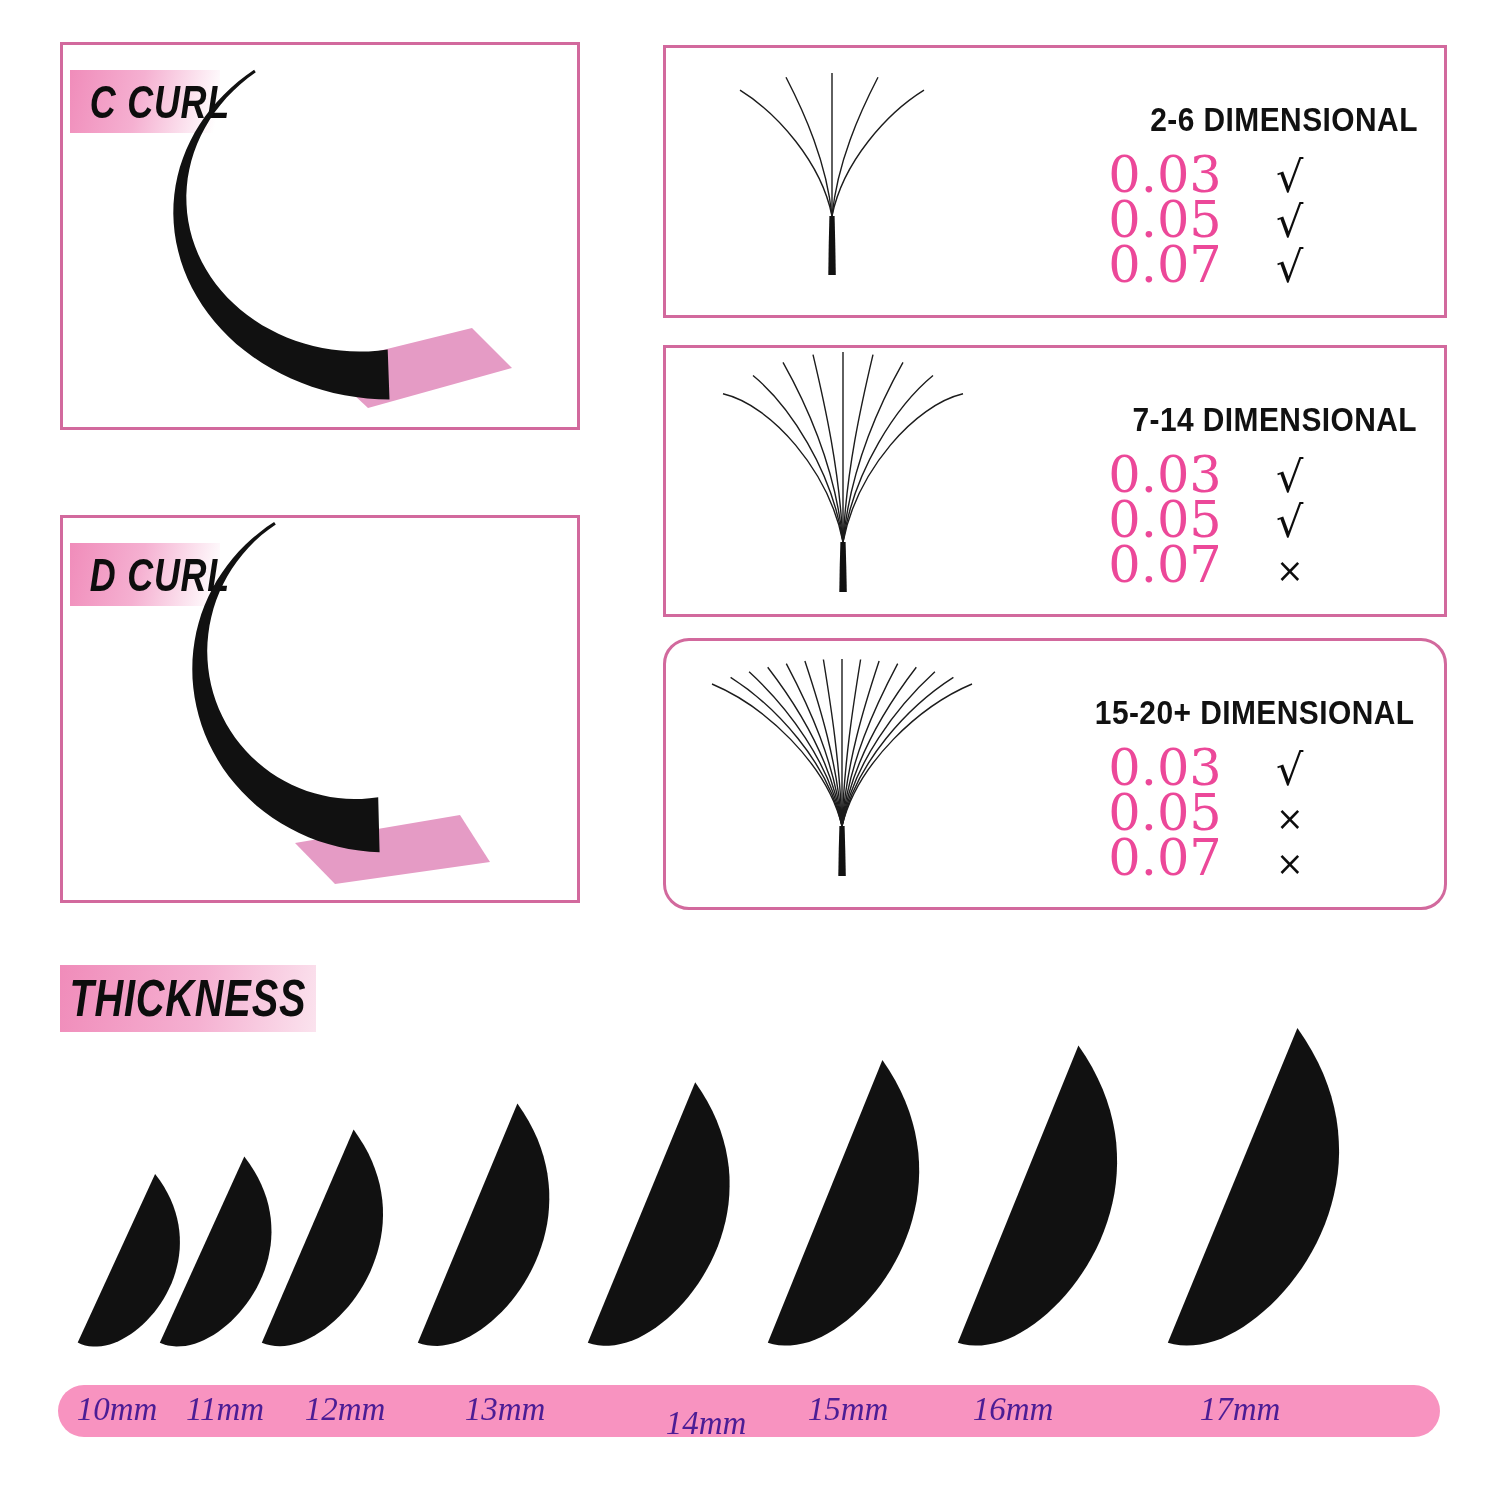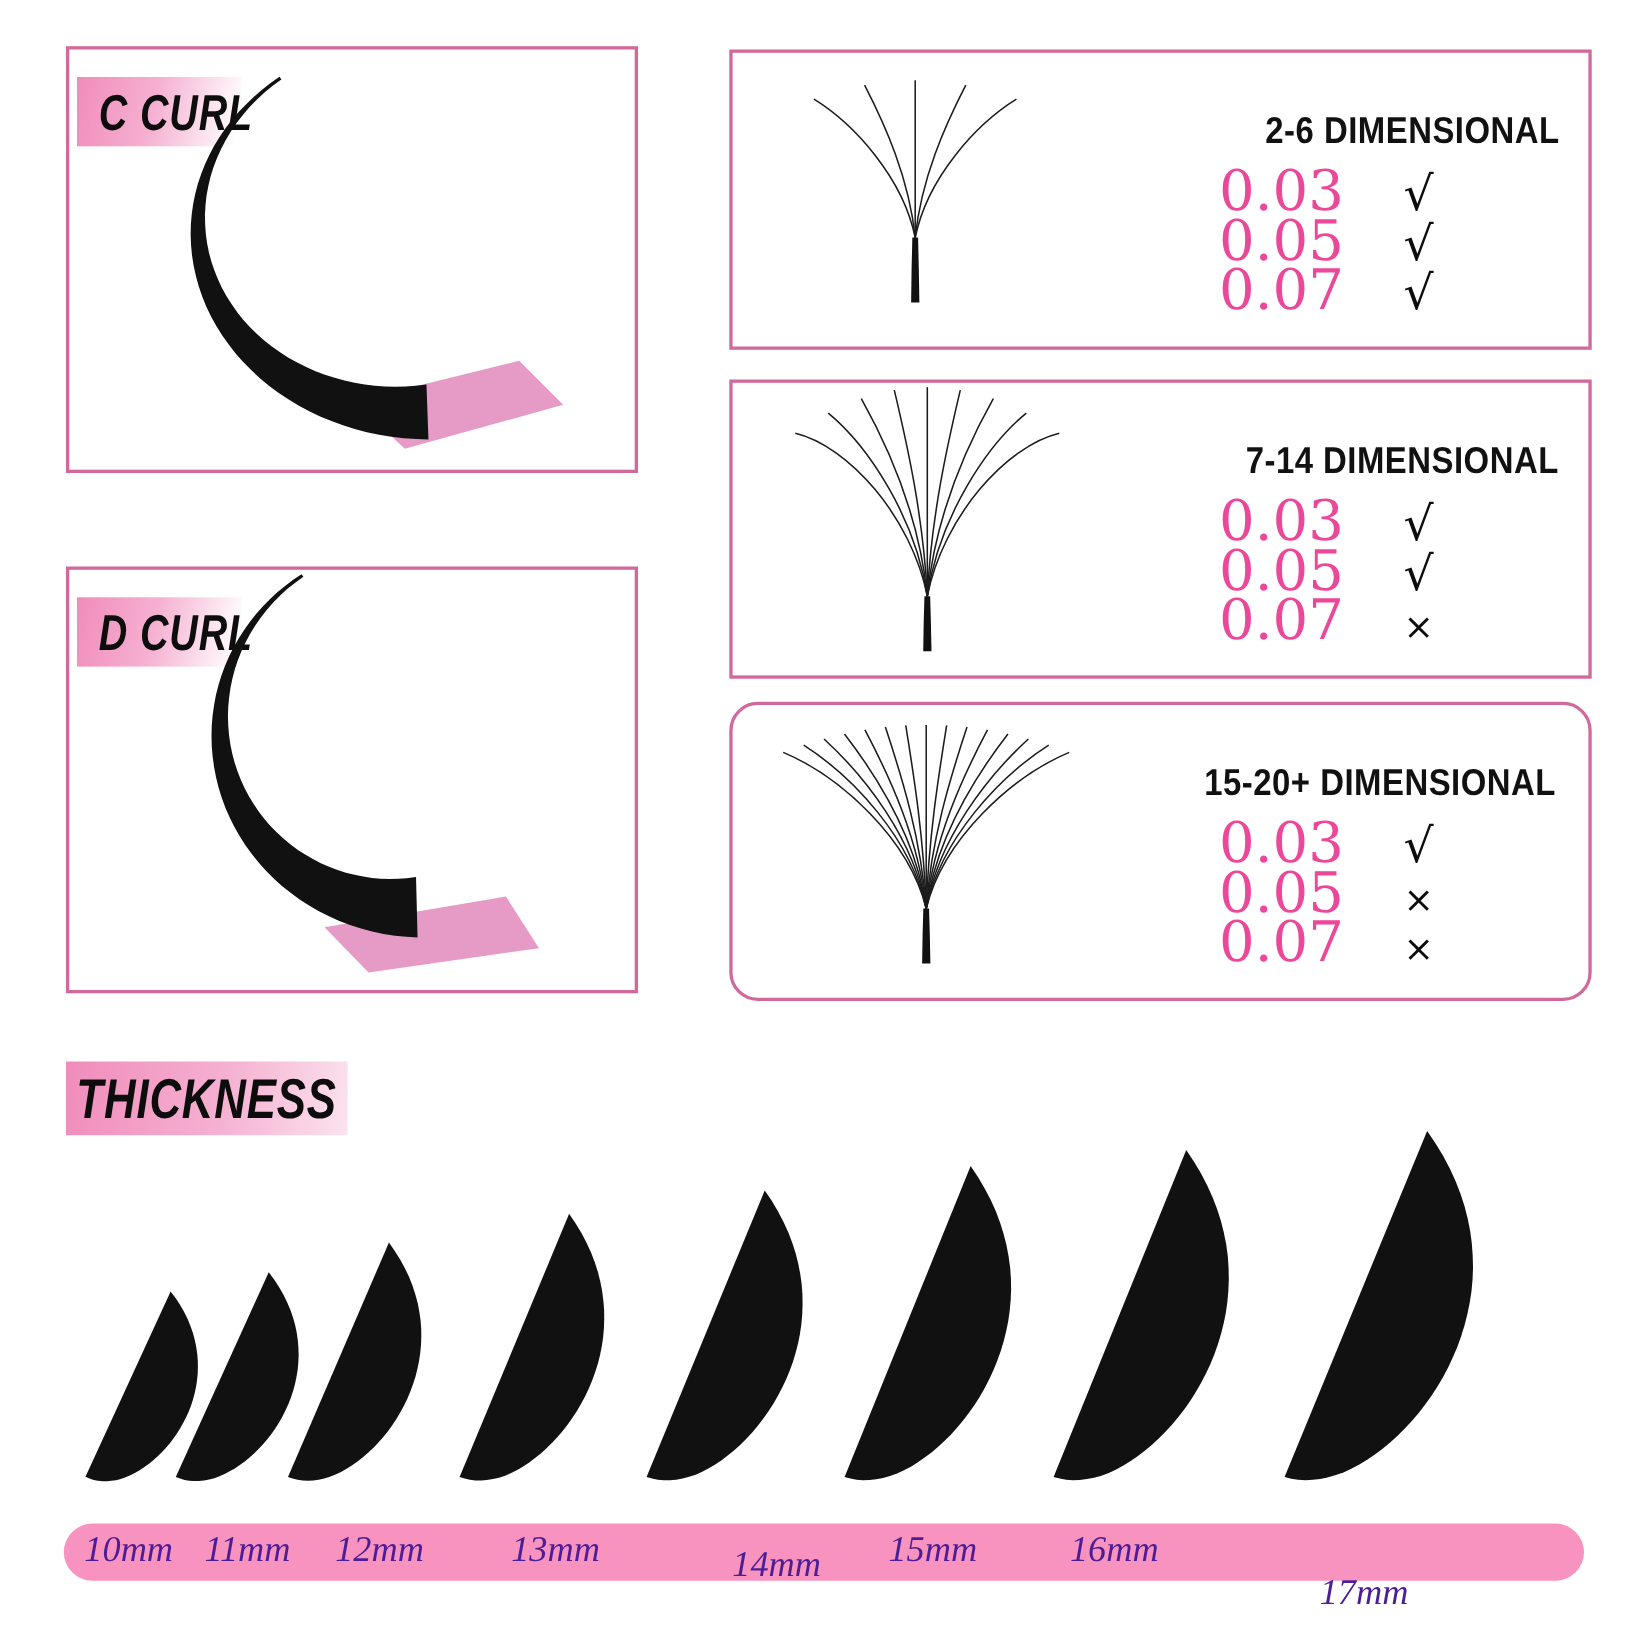--- a/index.html
+++ b/index.html
@@ -129,21 +129,21 @@
   </div>
 
   <div id="size-bar">
       <span class="size-label" style="left: 59px;">10mm</span>
       <span class="size-label" style="left: 167px;">11mm</span>
       <span class="size-label" style="left: 287px;">12mm</span>
       <span class="size-label" style="left: 447px;">13mm</span>
       <span class="size-label" style="left: 648px; margin-top: 14px;">14mm</span>
       <span class="size-label" style="left: 790px;">15mm</span>
       <span class="size-label" style="left: 955px;">16mm</span>
-      <span class="size-label" style="left: 1182px; margin-top: 39px;">17mm</span>
+      <span class="size-label" style="left: 1182px;">17mm</span>
     </div>
 
   <svg id="art" width="1500" height="1500" viewBox="0 0 1500 1500">
       <polygon points="322,365 472,328 512,368 368,408" fill="#e59bc5"></polygon>
       <polygon points="295,843 460,815 490,862 335,884" fill="#e59bc5"></polygon>
       <path d="M254.1 69.8L246.0 75.5L238.2 81.6L230.8 88.0L223.8 94.7L217.1 101.7L210.8 109.0L205.0 116.6L199.6 124.5L194.7 132.6L190.3 140.9L186.3 149.5L182.9 158.2L179.9 167.1L177.5 176.2L175.6 185.4L174.3 194.7L173.5 204.1L173.3 213.5L173.7 223.0L174.6 232.5L176.1 241.9L178.2 251.3L180.8 260.7L184.0 269.9L187.7 279.0L192.0 287.9L196.8 296.6L202.2 305.2L208.1 313.5L214.4 321.5L221.3 329.3L228.6 336.7L236.3 343.9L244.5 350.6L253.1 357.0L262.1 363.0L271.4 368.6L281.1 373.8L291.0 378.6L301.3 382.8L311.8 386.7L322.5 390.0L333.4 392.9L344.6 395.2L355.8 397.1L367.2 398.4L378.6 399.2L389.5 399.6L387.7 349.6L377.9 350.7L368.7 351.4L359.4 351.6L350.0 351.3L340.7 350.6L331.5 349.5L322.3 348.0L313.2 346.0L304.2 343.5L295.4 340.7L286.8 337.4L278.4 333.7L270.2 329.6L262.2 325.2L254.6 320.3L247.2 315.1L240.2 309.5L233.6 303.6L227.3 297.4L221.3 290.8L215.8 284.0L210.8 276.9L206.1 269.6L201.9 262.0L198.2 254.2L195.0 246.2L192.2 238.0L190.0 229.7L188.3 221.3L187.1 212.8L186.5 204.2L186.3 195.5L186.8 186.8L187.7 178.2L189.3 169.5L191.3 160.9L193.9 152.4L197.1 144.0L200.8 135.8L205.0 127.7L209.7 119.8L214.9 112.1L220.6 104.7L226.7 97.5L233.4 90.7L240.4 84.2L247.9 78.0L255.8 72.3Z" fill="#111111"></path>
       <path d="M274.1 522.0L266.5 527.1L259.2 532.7L252.1 538.5L245.3 544.8L238.9 551.3L232.8 558.2L227.1 565.4L221.8 572.9L216.8 580.6L212.3 588.7L208.2 596.9L204.5 605.4L201.3 614.1L198.6 622.9L196.3 631.9L194.6 641.1L193.3 650.3L192.5 659.6L192.3 669.0L192.5 678.4L193.3 687.8L194.6 697.2L196.4 706.6L198.7 715.8L201.5 725.0L204.8 734.1L208.7 742.9L213.0 751.6L217.8 760.1L223.1 768.4L228.9 776.4L235.1 784.1L241.8 791.6L248.8 798.6L256.3 805.4L264.2 811.7L272.4 817.7L281.0 823.2L289.9 828.3L299.1 833.0L308.5 837.2L318.2 840.9L328.2 844.1L338.3 846.8L348.6 849.0L359.1 850.6L369.6 851.7L379.6 852.3L378.2 797.3L369.7 798.3L361.9 798.9L354.0 799.0L346.1 798.8L338.1 798.1L330.2 796.9L322.3 795.3L314.5 793.3L306.8 790.9L299.2 788.0L291.7 784.7L284.5 781.0L277.4 776.9L270.5 772.4L263.9 767.6L257.6 762.3L251.5 756.7L245.8 750.8L240.4 744.5L235.3 737.9L230.6 731.0L226.3 723.9L222.4 716.5L218.9 708.9L215.8 701.0L213.2 693.0L211.1 684.9L209.4 676.6L208.2 668.1L207.5 659.7L207.2 651.1L207.5 642.5L208.3 634.0L209.5 625.4L211.3 616.9L213.5 608.5L216.2 600.2L219.5 592.1L223.2 584.1L227.3 576.3L231.9 568.8L237.0 561.5L242.5 554.5L248.4 547.7L254.7 541.3L261.3 535.3L268.4 529.7L275.8 524.4Z" fill="#111111"></path>
       <path d="M835.8 275.0L835.3 245.5L834.6 216.0L829.4 216.0L828.7 245.5L828.3 275.0Z" fill="#111111"></path>
       <path d="M832 216C821.0 161.7,776.8 113.0,740.0 90.2" fill="none" stroke="#1c1c1c" stroke-width="1.4"></path>
       <path d="M832 216C826.5 161.7,804.4 113.0,786.0 77.3" fill="none" stroke="#1c1c1c" stroke-width="1.4"></path>

